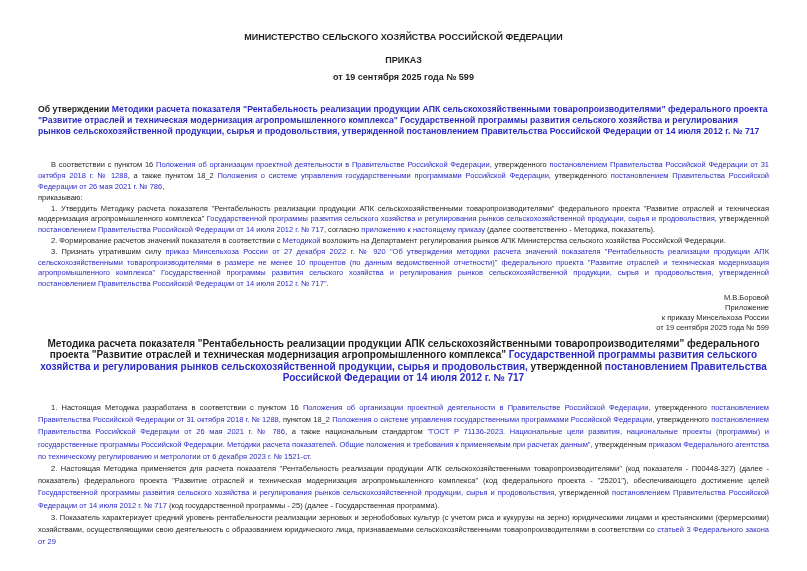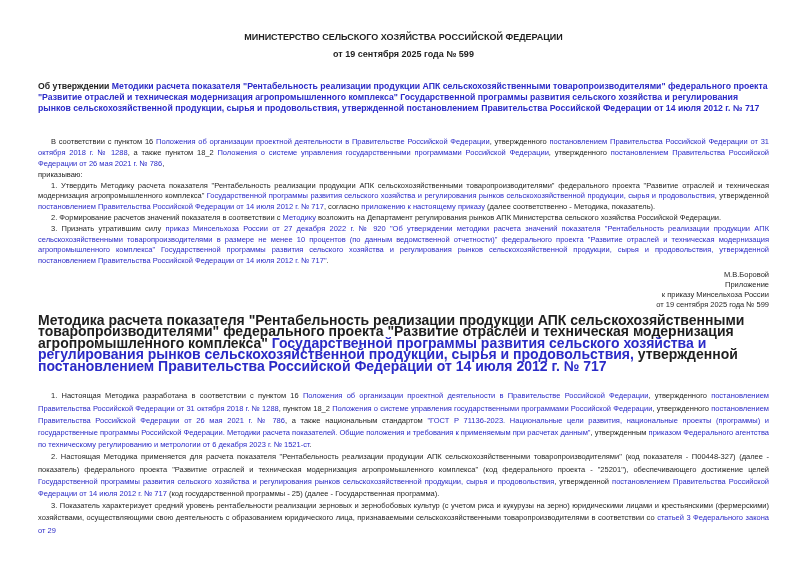--- a/index.html
+++ b/index.html
@@ -44,44 +44,46 @@
   .body-p.no-indent { text-indent: 0; }
   .right-block {
     margin: 3px 0 0 0;
     text-align: right;
     font-size: 7.5px;
     line-height: 10px;
   }
   .right-block p { margin: 0; }
   .meth-title {
     margin: 5px 0 0 0;
+    text-align: center;
     font-weight: bold;
-    font-size: 14px;
+    font-size: 10px;
     line-height: 11.5px;
   }
   .meth-body { margin: 18px 0 0 0; }
   .meth-body .body-p { line-height: 12.2px; }
   .run-link { color: #2b2bc8; cursor: pointer; }
   .run-text { color: #1f1f1f; }
 </style>
 </head>
 <body>
 
 <div class="page">
 
   <p class="center-bold ministry">МИНИСТЕРСТВО СЕЛЬСКОГО ХОЗЯЙСТВА РОССИЙСКОЙ ФЕДЕРАЦИИ</p>
+  <p class="center-bold order-type">ПРИКАЗ</p>
   <p class="center-bold order-date">от 19 сентября 2025 года № 599</p>
 
   <p class="doc-title"><span class="run-text">Об утверждении </span><span class="run-link">Методики расчета показателя "Рентабельность реализации продукции АПК сельскохозяйственными товаропроизводителями" федерального проекта "Развитие отраслей и техническая модернизация агропромышленного комплекса" Государственной программы развития сельского хозяйства и регулирования рынков сельскохозяйственной продукции, сырья и продовольствия, утвержденной постановлением Правительства Российской Федерации от 14 июля 2012 г. № 717</span></p>
 
   <div class="body-text">
     <p class="body-p"><span class="run-text">В соответствии с пунктом 16 </span><span class="run-link">Положения об организации проектной деятельности в Правительстве Российской Федерации</span><span class="run-text">, утвержденного </span><span class="run-link">постановлением Правительства Российской Федерации от 31 октября 2018 г. № 1288</span><span class="run-text">, а также пунктом 18_2 </span><span class="run-link">Положения о системе управления государственными программами Российской Федерации</span><span class="run-text">, утвержденного </span><span class="run-link">постановлением Правительства Российской Федерации от 26 мая 2021 г. № 786</span><span class="run-text">,</span></p>
     <p class="body-p no-indent">приказываю:</p>
     <p class="body-p"><span class="run-text">1. Утвердить Методику расчета показателя "Рентабельность реализации продукции АПК сельскохозяйственными товаропроизводителями" федерального проекта "Развитие отраслей и техническая модернизация агропромышленного комплекса" </span><span class="run-link">Государственной программы развития сельского хозяйства и регулирования рынков сельскохозяйственной продукции, сырья и продовольствия</span><span class="run-text">, утвержденной </span><span class="run-link">постановлением Правительства Российской Федерации от 14 июля 2012 г. № 717</span><span class="run-text">, согласно </span><span class="run-link">приложению к настоящему приказу</span><span class="run-text"> (далее соответственно - Методика, показатель).</span></p>
-    <p class="body-p"><span class="run-text">2. Формирование расчетов значений показателя в соответствии с </span><span class="run-link">Методику</span><span class="run-text"> возложить на Департамент регулирования рынков АПК Министерства сельского хозяйства Российской Федерации.</span></p>
+    <p class="body-p"><span class="run-text">2. Формирование расчетов значений показателя в соответствии с </span><span class="run-link">Методикой</span><span class="run-text"> возложить на Департамент регулирования рынков АПК Министерства сельского хозяйства Российской Федерации.</span></p>
     <p class="body-p"><span class="run-text">3. Признать утратившим силу </span><span class="run-link">приказ Минсельхоза России от 27 декабря 2022 г. № 920 "Об утверждении методики расчета значений показателя "Рентабельность реализации продукции АПК сельскохозяйственными товаропроизводителями в размере не менее 10 процентов (по данным ведомственной отчетности)" федерального проекта "Развитие отраслей и техническая модернизация агропромышленного комплекса" Государственной программы развития сельского хозяйства и регулирования рынков сельскохозяйственной продукции, сырья и продовольствия, утвержденной постановлением Правительства Российской Федерации от 14 июля 2012 г. № 717"</span><span class="run-text">.</span></p>
   </div>
 
   <div class="right-block">
     <p>М.В.Боровой</p>
     <p>Приложение</p>
     <p>к приказу Минсельхоза России</p>
     <p>от 19 сентября 2025 года № 599</p>
   </div>
 

